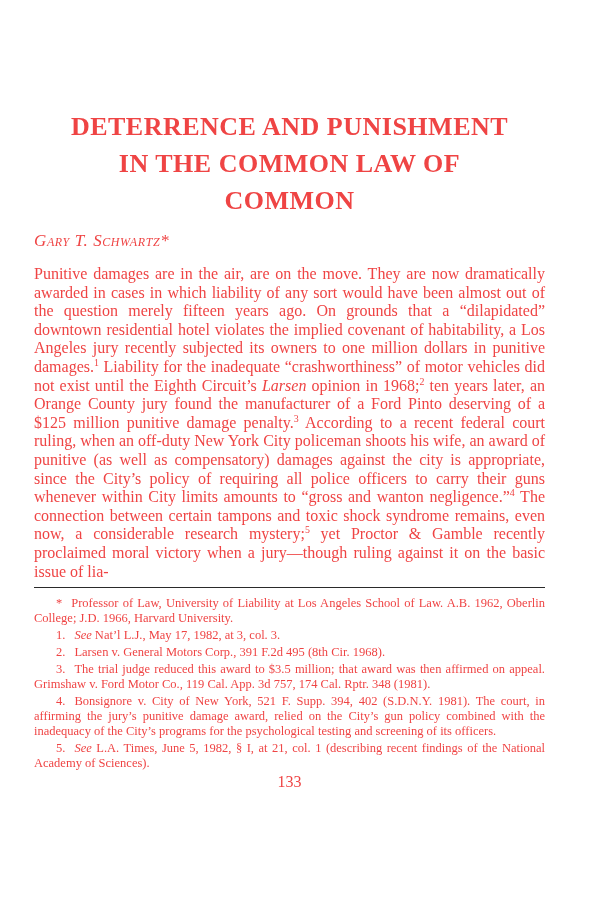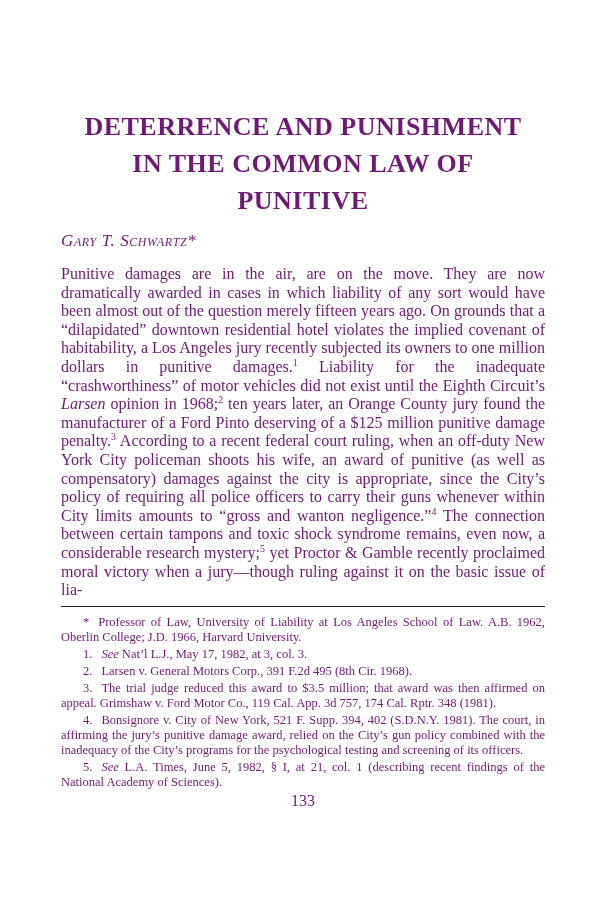--- a/index.html
+++ b/index.html
@@ -2,23 +2,23 @@
 <html><head>
 <meta charset="utf-8">
 <style>
   html, body { margin: 0; padding: 0; background: #ffffff; }
   .page {
     position: relative;
     width: 608px;
     height: 871px;
     box-sizing: border-box;
     background: #ffffff;
-    color: #701a75;
+    color: #ef4444;
     font-family: "Liberation Serif", "DejaVu Serif", serif;
-    padding: 108px 63px 0 61px;
+    padding: 108px 63px 0 34px;
     overflow: hidden;
   }
   .title-block {
     text-align: center;
     font-weight: 700;
     font-size: 26px;
     line-height: 37px;
     letter-spacing: 0.5px;
   }
   .title-line { white-space: pre-wrap; }
@@ -65,21 +65,21 @@
   .italic { font-style: italic; }
 </style>
 </head>
 <body>
 
 <div class="page">
 
   <header class="title-block">
     <div class="title-line">DETERRENCE AND PUNISHMENT</div>
     <div class="title-line">IN THE COMMON LAW OF</div>
-    <div class="title-line">PUNITIVE</div>
+    <div class="title-line">COMMON</div>
   </header>
 
   <div class="author">Gary T. Schwartz*</div>
 
   <p class="body-text"><span>Punitive damages are in the air, are on the move.  They are now dramatically awarded in cases in which liability of any sort would have been almost out of the question merely fifteen years ago.  On grounds that a “dilapidated” downtown residential hotel violates the implied covenant of habitability, a Los Angeles jury recently subjected its owners to one million dollars in punitive damages.</span><sup>1</sup><span> Liability for the inadequate “crashworthiness” of motor vehicles did not exist until the Eighth Circuit’s </span><span class="italic">Larsen</span><span> opinion in 1968;</span><sup>2</sup><span> ten years later, an Orange County jury found the manufacturer of a Ford Pinto deserving of a $125 million punitive damage penalty.</span><sup>3</sup><span> According to a recent federal court ruling, when an off-duty New York City policeman shoots his wife, an award of punitive (as well as compensatory) damages against the city is appropriate, since the City’s policy of requiring all police officers to carry their guns whenever within City limits amounts to “gross and wanton negligence.”</span><sup>4</sup><span> The connection between certain tampons and toxic shock syndrome remains, even now, a considerable research mystery;</span><sup>5</sup><span> yet Proctor &amp; Gamble recently proclaimed moral victory when a jury—though ruling against it on the basic issue of lia-</span></p>
 
   <hr class="fn-rule">
 
   <div class="footnotes">
     <p class="footnote"><span class="fn-marker">*</span><span class="fn-text"><span>Professor of Law, University of Liability at Los Angeles School of Law.  A.B. 1962, Oberlin College; J.D. 1966, Harvard University.</span></span></p>

